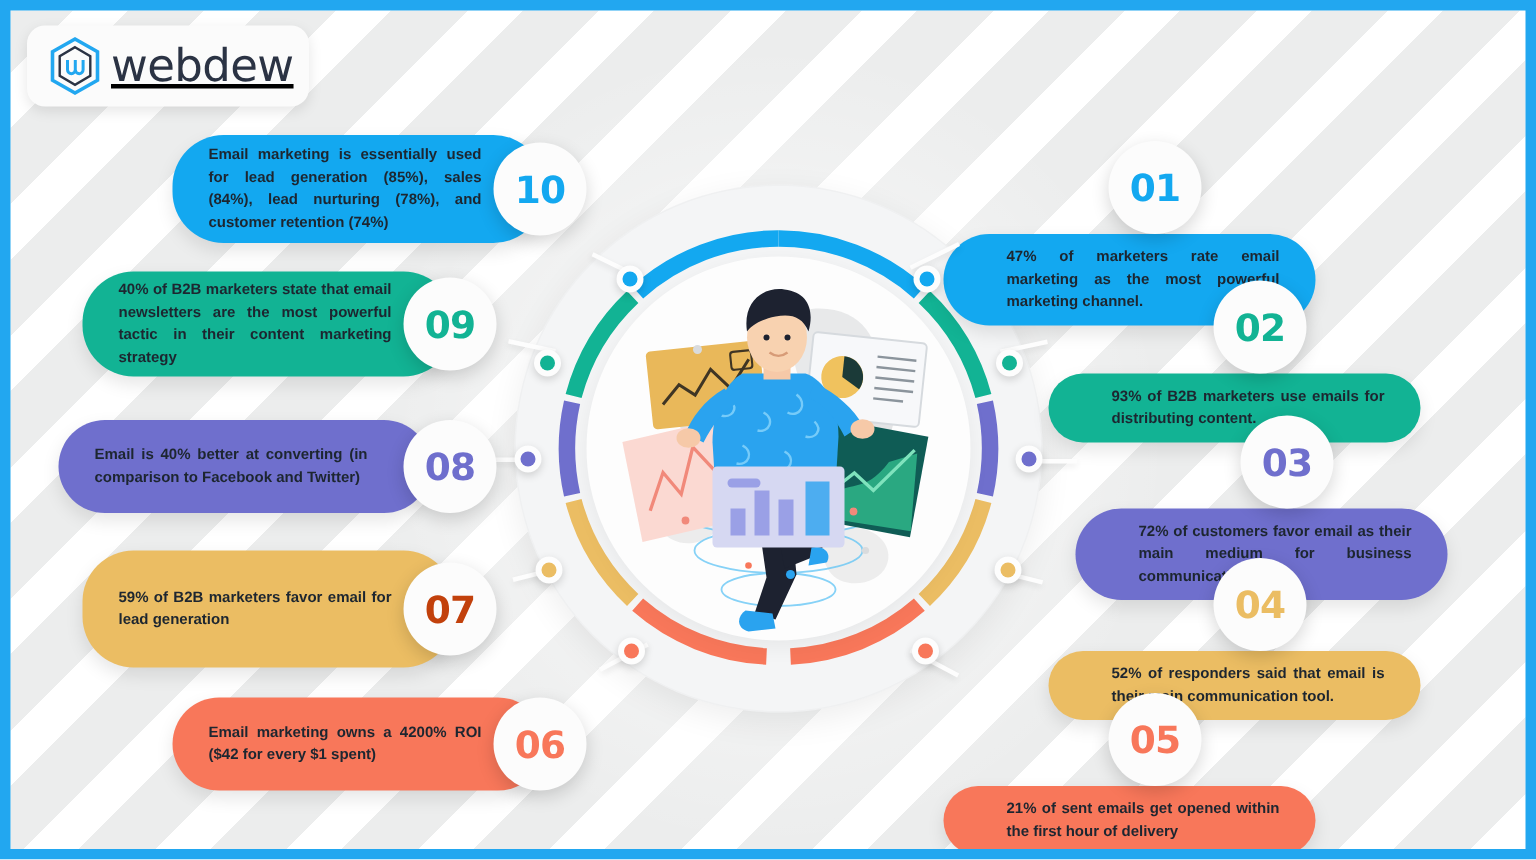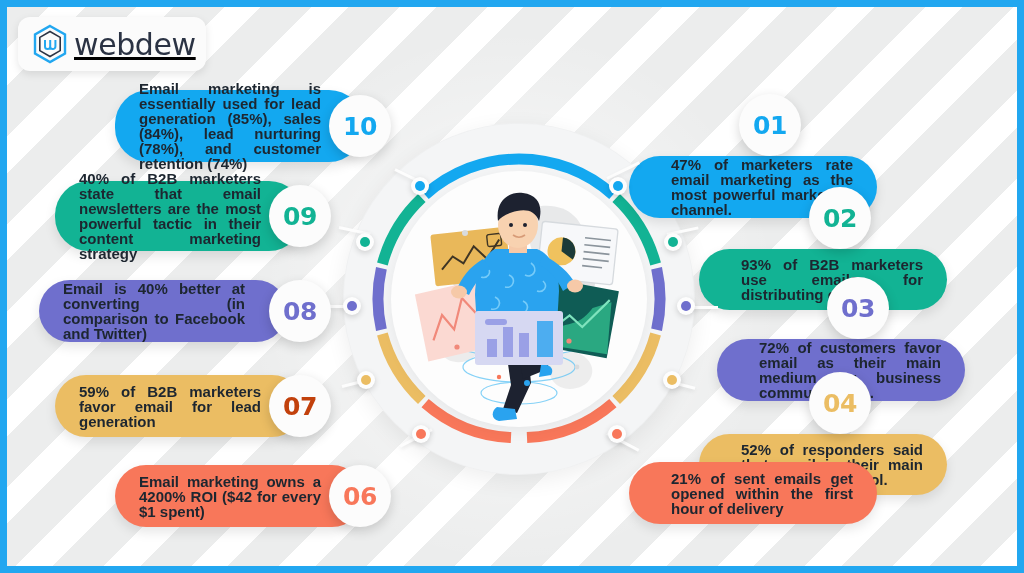--- a/index.html
+++ b/index.html
@@ -99,21 +99,21 @@
   .item.right { flex-direction: column; }
 
   .pill {
     border-radius: 34px;
     box-sizing: border-box;
     display: flex;
     align-items: center;
     box-shadow: 0 5px 12px rgba(0,0,0,0.10);
   }
   .pill-text {
-    font-size: 15px;
+    font-size: 10px;
     line-height: 15px;
     color: #1d2630;
     font-weight: 700;
     text-align: justify;
     text-justify: inter-word;
     font-family: "Liberation Sans", sans-serif;
   }
   .item.left .pill { padding: 8px 42px 8px 24px; justify-content: flex-start; }
   .item.right .pill { padding: 8px 24px 8px 42px; justify-content: flex-start; }
 
@@ -366,21 +366,21 @@
   <div class="item left" style="left:32px; top:270px;gap:16px;">
     <div class="pill" style="background:#6f6fcd; width:248px; height:62px;">
       <span class="pill-text">Email is 40% better at converting (in comparison to Facebook and Twitter)</span>
     </div>
     <div class="badge" style="color:#6f6fcd;">
       <span>08</span>
     </div>
   </div>
 
   <div class="item left" style="left:48px; top:365px;">
-    <div class="pill" style="background:#ebbd63; width:248px; height:62px;justify-content:center;">
+    <div class="pill" style="background:#ebbd63; width:248px; height:78px;justify-content:center;">
       <span class="pill-text">59% of B2B marketers favor email for lead generation</span>
     </div>
     <div class="badge" style="color:#c2410c;">
       <span>07</span>
     </div>
   </div>
 
   <div class="item left" style="left:108px; top:455px;">
     <div class="pill" style="background:#f8775a; width:248px; height:62px;">
       <span class="pill-text">Email marketing owns a 4200% ROI ($42 for every $1 spent)</span>
@@ -420,17 +420,20 @@
   <div class="item right" style="left:692px; top:365px;">
     <div class="badge" style="color:#ebbd63;">
       <span>04</span>
     </div>
     <div class="pill" style="background:#ebbd63; width:248px; height:68px;">
       <span class="pill-text">52% of responders said that email is their main communication tool.</span>
     </div>
   </div>
 
   <div class="item right" style="left:622px; top:455px;">
+    <div class="badge" style="color:#f8775a;">
+      <span>05</span>
+    </div>
     <div class="pill" style="background:#f8775a; width:248px; height:62px;">
       <span class="pill-text">21% of sent emails get opened within the first hour of delivery</span>
     </div>
   </div>
 </div>
 
 </body></html>

